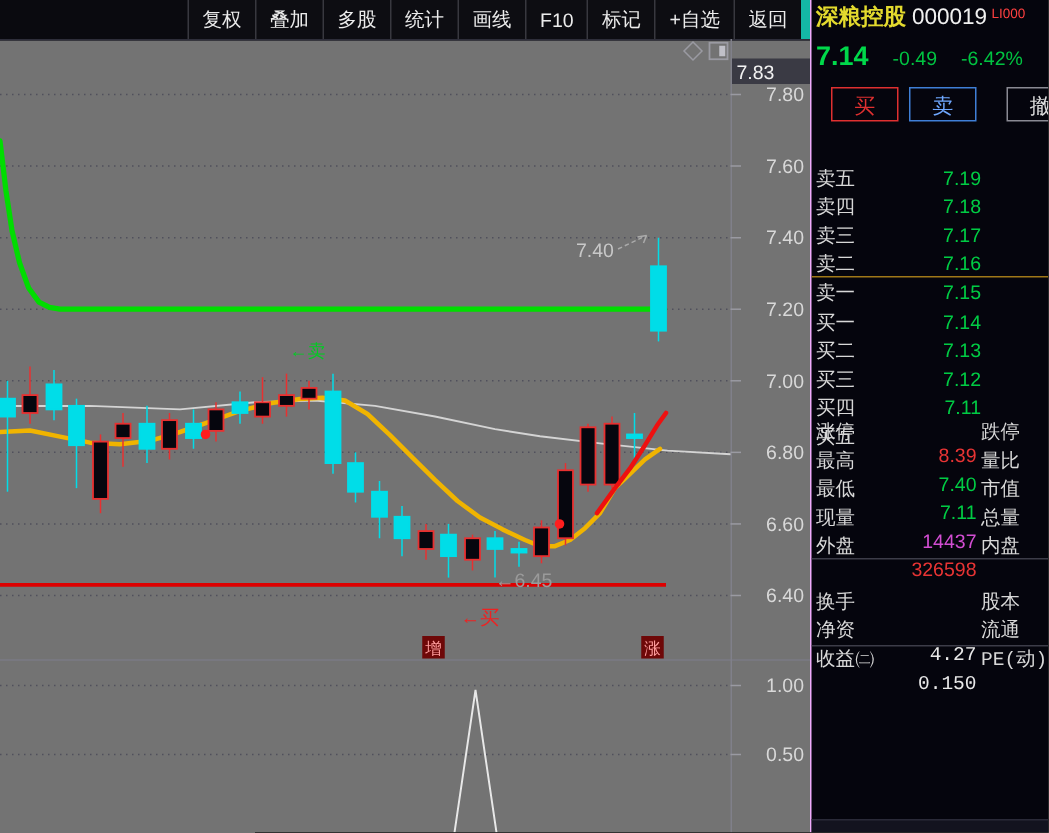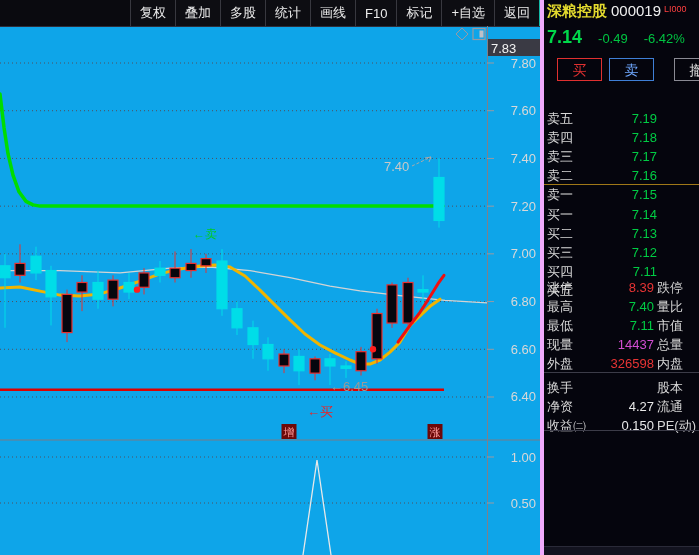--- a/index.html
+++ b/index.html
@@ -1,52 +1,52 @@
 <!DOCTYPE html>
 <html><head>
 <meta charset="utf-8">
 <style>
   html,body{margin:0;padding:0;background:#000;}
-  .app{position:relative;width:699px;height:555px;background:#0ea5e9;overflow:hidden;
+  .app{position:relative;width:699px;height:555px;background:#737373;overflow:hidden;
        font-family:"Liberation Sans",sans-serif;-webkit-font-smoothing:antialiased;}
   
   .toolbar{position:absolute;left:0;top:0;width:540px;height:26px;background:#0a0a0f;
            border-bottom:1px solid #2e2e3a;display:flex;justify-content:flex-end;align-items:stretch;}
   .tb-btn{display:flex;align-items:center;padding:0 9px;font-size:13px;color:#ececec;
           border-left:1px solid #38383f;background:#0d0d12;cursor:default;white-space:nowrap;}
-  .tb-btn:last-child{border-right:1px solid #14b8a6;}
+  .tb-btn:last-child{border-right:6px solid #14b8a6;}
   
   .chart-area{position:absolute;left:0;top:26px;width:540px;height:529px;}
   
   .panel{position:absolute;left:540px;top:0;width:159px;height:555px;background:#05050d;
-         border-left:4px solid #f0abfc;box-sizing:border-box;overflow:hidden;}
+         border-left:1px solid #f0abfc;box-sizing:border-box;overflow:hidden;}
   .hdr{position:absolute;left:3px;top:2px;white-space:nowrap;}
   .hdr .nm{color:#e3da2e;font-size:15px;font-weight:bold;}
   .hdr .cd{color:#f0f0f0;font-size:15px;margin-left:4px;}
   .hdr .tg{color:#ff4040;font-size:9px;margin-left:3px;vertical-align:4px;}
   .prow{position:absolute;left:3px;top:27px;white-space:nowrap;}
   .prow .px{color:#00d84a;font-size:18px;font-weight:bold;}
   .prow .chg{color:#00c341;font-size:13px;margin-left:16px;}
   .btnrow{position:absolute;left:0;top:58px;width:100%;height:26px;}
   .tbtn{position:absolute;top:0;width:45px;height:23px;line-height:23px;text-align:center;
         font-size:14px;background:transparent;box-sizing:border-box;cursor:pointer;}
   .buy-btn{left:13px;border:1px solid #e03030;color:#e03030;}
   .sell-btn{left:65px;border:1px solid #3f7fd6;color:#6fa8ff;}
   .cancel-btn{left:130px;border:1px solid #8a8a93;color:#e0e0e0;}
   .ob{position:absolute;left:0;width:100%;margin-top:19px;}
   .ob-row{position:relative;height:19px;line-height:19px;}
   .ob-label{position:absolute;left:3px;color:#d8d8d8;font-size:13px;}
   .ob-price{position:absolute;left:0;width:113px;text-align:right;color:#00cc44;font-size:13px;}
   #asks{top:90px;} #bids{top:186px;}
   .ob-sep{position:absolute;left:0;top:184px;width:100%;height:1px;background:#a07818;}
   .stats{position:absolute;left:0;width:100%;}
-  #stats1{top:278px;} #stats2{top:378px;}
+  #stats1{top:278px;} #stats2{top:392px;font-family:Liberation Mono, monospace;}
   .st-row{position:relative;height:19px;line-height:19px;white-space:nowrap;}
   .st-label{position:absolute;left:3px;color:#d8d8d8;font-size:13px;}
-  .st-value{position:absolute;left:0;width:110px;text-align:right;font-size:13px;}
+  .st-value{position:absolute;left:0;width:110px;text-align:right;font-size:13px;margin-top:16px;}
   .st-label2{position:absolute;left:113px;color:#d8d8d8;font-size:13px;}
   .sep{position:absolute;left:0;width:100%;height:1px;background:#3c3c48;}
   .sep1{top:372px;} .sep2{top:430px;}
   .notice{position:absolute;left:2px;top:433px;color:#e4e4e4;font-size:13px;white-space:nowrap;}
   .bottom-strip{position:absolute;left:0;top:546px;width:100%;height:9px;background:#13131f;
                 border-top:1px solid #2a2a38;}
 </style>
 </head>
 <body>
 

